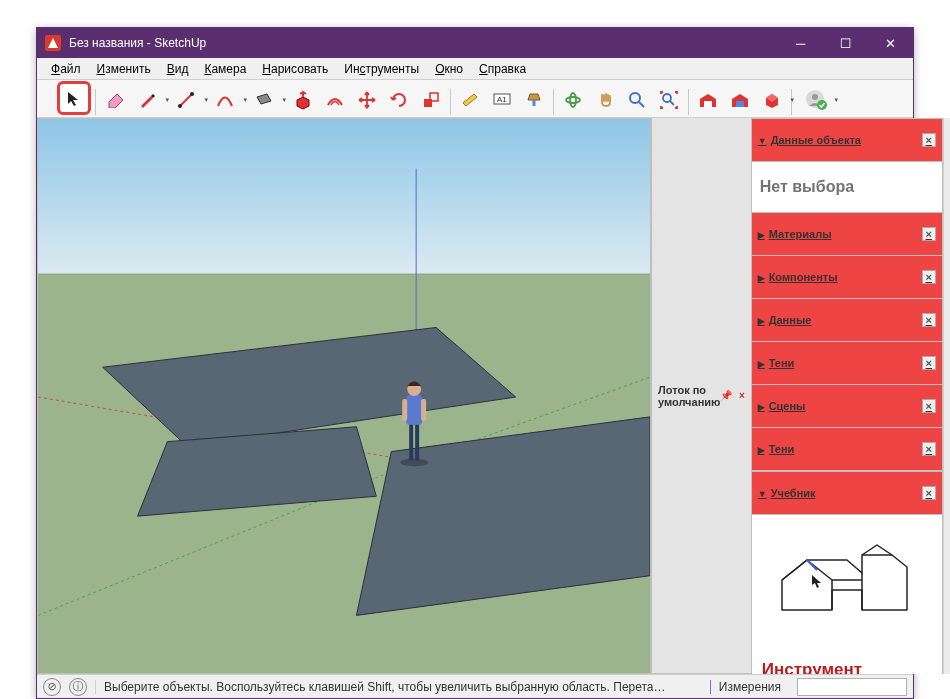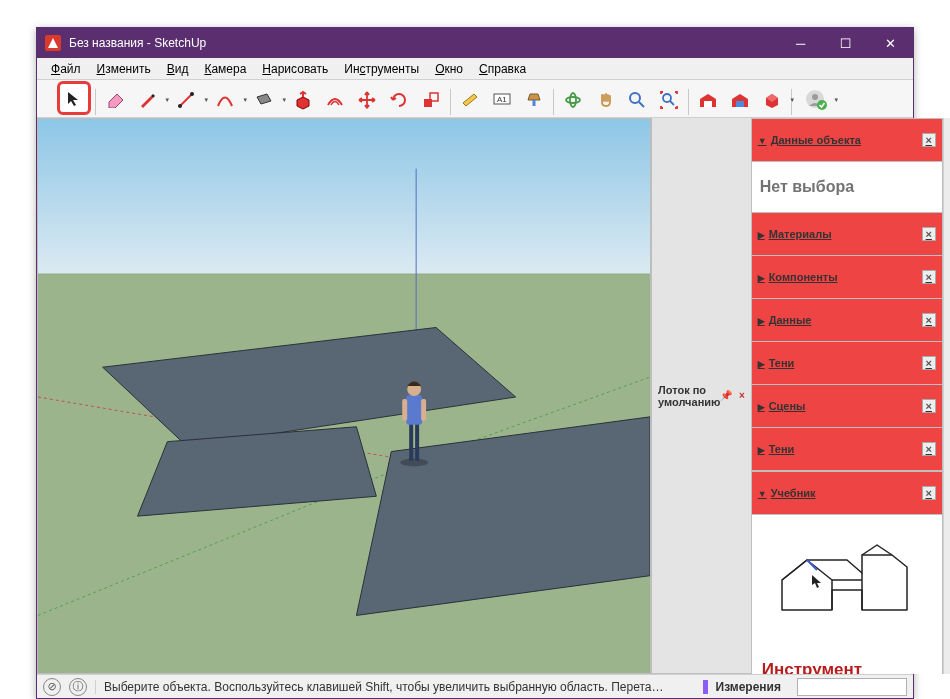--- a/index.html
+++ b/index.html
@@ -47,21 +47,21 @@
 .tutor-body { background: #fff; border: 1px solid #bfbfbf; border-top: none; padding: 10px; flex-shrink: 0; }
 .tutor-body svg { display: block; margin: 10px auto 16px; }
 .tutor-body .tool-name { font-size: 17px; font-weight: bold; color: #b91c1c; line-height: 1.1; }
 .tutor-body .tool-hint { font-size: 12px; color: #888; margin-top: 2px; }
 .scrollbar-stub { width: 16px; background: #ececec; border-left: 1px solid #cfcfcf; }
 
 
 .statusbar { height: 24px; background: #f0f0f0; border-top: 1px solid #cfcfcf; display: flex; align-items: center; font-size: 12px; padding: 0 6px; gap: 8px; color: #333; }
 .statusbar .status-icon { width: 18px; height: 18px; border: 1px solid #888; border-radius: 50%; display: flex; align-items: center; justify-content: center; font-size: 11px; color: #555; }
 .statusbar .status-text { flex: 1; white-space: nowrap; overflow: hidden; text-overflow: ellipsis; border-left: 1px solid #cfcfcf; padding-left: 8px; }
-.statusbar .measure-label { border-left: 5px solid #8b5cf6; padding: 0 8px; font-weight: bold; }
+.statusbar .measure-label { border-left: 1px solid #8b5cf6; padding: 0 8px; }
 .statusbar .measure-box { width: 110px; height: 18px; background: #fff; border: 1px solid #b0b0b0; }
 
 .tray-flex { display:flex; flex:1; min-height:0; }
 .tray-col { flex:1; display:flex; flex-direction:column; min-height:0; overflow:hidden; }
 </style>
 </head>
 <body>
 
 <div class="outer-frame">
 <div class="window">
@@ -344,19 +344,19 @@
 
         </div>
         <div class="scrollbar-stub"></div>
       </div>
     </div>
   </div>
 
   <div class="statusbar">
     <div class="status-icon">⊘</div>
     <div class="status-icon">ⓘ</div>
-    <div class="status-text">Выберите объекта. Воспользуйтесь клавишей Shift, чтобы увеличить выбранную область. Перета…</div>
+    <div class="status-text">Выберите объекты. Воспользуйтесь клавишей Shift, чтобы увеличить выбранную область. Перета…</div>
     <div class="measure-label">Измерения</div>
     <div class="measure-box"></div>
   </div>
 
 </div>
 </div>
 
 </body></html>

